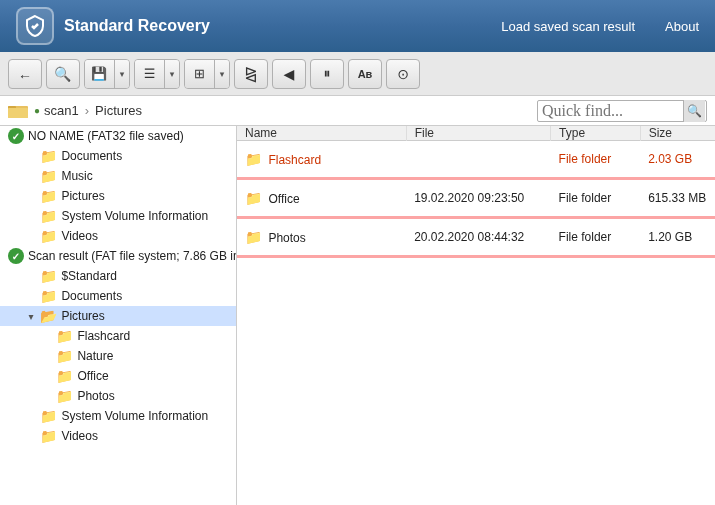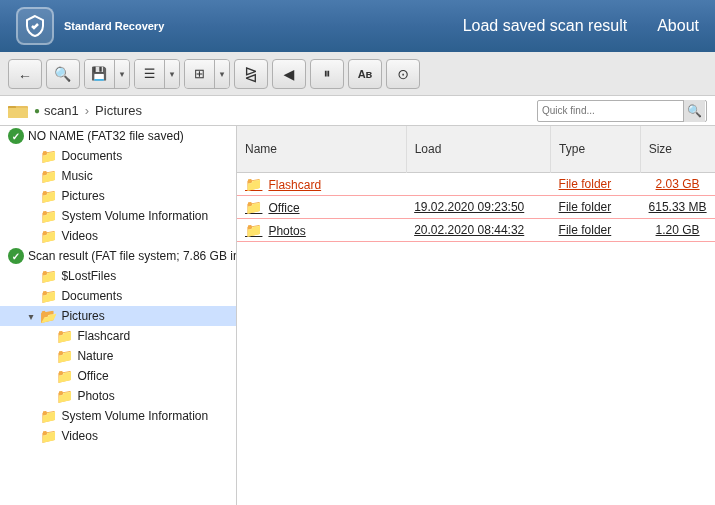--- a/index.html
+++ b/index.html
@@ -17,26 +17,26 @@
     .header-logo {
       width: 38px; height: 38px;
       background: rgba(255,255,255,0.15);
       border: 2px solid rgba(255,255,255,0.4);
       border-radius: 8px;
       display: flex; align-items: center; justify-content: center;
       margin-right: 10px;
     }
     .header-logo svg { width: 24px; height: 24px; }
     .header-title {
-      font-size: 11px; font-weight: bold; color: white;
+      font-size: 16px; font-weight: bold; color: white;
       flex: 1;
     }
     .header-nav { display: flex; gap: 30px; }
     .header-nav a {
-      color: white; font-size: 16px; cursor: pointer; text-decoration: none;
+      color: white; font-size: 13px; cursor: pointer; text-decoration: none;
     }
 
     
     .toolbar {
       background: #e8e8e8;
       border-bottom: 1px solid #ccc;
       height: 44px;
       display: flex;
       align-items: center;
       padding: 0 8px;
@@ -96,24 +96,25 @@
       margin-left: auto;
       display: flex; align-items: center;
       border: 1px solid #b0b0b0;
       border-radius: 2px;
       background: white;
       height: 22px;
       width: 170px;
     }
     .search-input {
       border: none; outline: none;
-      font-size: 10px; color: #999;
+      font-size: 16px; color: #999;
       padding: 0 4px;
       width: 145px;
       background: transparent;
+      font-family: Liberation Serif, serif;
     }
     .search-icon-btn {
       width: 22px; height: 22px;
       background: #e0e0e0;
       border-left: 1px solid #b0b0b0;
       display: flex; align-items: center; justify-content: center;
       cursor: pointer; font-size: 12px; color: #555;
     }
 
     
@@ -168,43 +169,42 @@
       background: white;
       overflow-y: auto;
     }
     .file-table { width: 100%; border-collapse: collapse; }
     .file-table thead tr {
       background: #f0f0f0;
       border-bottom: 1px solid #ccc;
     }
     .file-table th {
       text-align: left;
-      padding: 16px 8px;
+      padding: 0 8px;
       font-size: 12px;
       font-weight: normal;
       color: #333;
       border-right: 1px solid #ddd;
       cursor: pointer;
       user-select: none;
       margin-top: 45px;
     }
     .file-table th:last-child { border-right: none; }
     .file-table td {
-      padding: 3px 8px;
+      padding: 10px 8px;
       font-size: 12px;
       color: #222;
-      border-bottom: 1px solid #fca5a5;
-      text-decoration: underline;
+      border-bottom: 3px solid #fca5a5;
     }
     .col-name { width: 170px; }
     .col-date { width: 145px; }
     .col-type { width: 90px; }
     .col-size { width: 75px; text-align: right; }
     .highlighted-row td { color: #cc3300; }
-    td.right-align { text-align: center; }
+    td.right-align { text-align: left; }
   </style>
 </head>
 <body>
 
 <div class="header">
   <div class="header-logo">
     <svg viewBox="0 0 24 24" fill="none" stroke="white" stroke-width="2">
       <path d="M12 2L4 6v6c0 5 4 9 8 10 4-1 8-5 8-10V6z"></path>
       <path d="M9 12l2 2 4-4" stroke-width="2.5"></path>
     </svg>
@@ -320,21 +320,21 @@
       <span class="tree-label">Videos</span>
     </div>
 
     <div class="tree-item tree-indent-1">
       <span class="status-icon status-green">✓</span>
       <span class="tree-label">Scan result (FAT file system; 7.86 GB in 5…</span>
     </div>
     <div class="tree-item tree-indent-2">
       <span class="expand-btn"></span>
       <span class="folder-icon yellow">📁</span>
-      <span class="tree-label">$LostFiles</span>
+      <span class="tree-label">$Standard</span>
     </div>
     <div class="tree-item tree-indent-2">
       <span class="expand-btn"></span>
       <span class="folder-icon yellow">📁</span>
       <span class="tree-label">Documents</span>
     </div>
 
     <div class="tree-item tree-indent-2 selected">
       <span class="expand-btn">▾</span>
       <span class="folder-icon yellow">📂</span>
@@ -370,21 +370,21 @@
       <span class="folder-icon yellow">📁</span>
       <span class="tree-label">Videos</span>
     </div>
   </div>
 
   <div class="right-panel">
     <table class="file-table">
       <thead>
         <tr>
           <th class="col-name">Name</th>
-          <th class="col-date">Load</th>
+          <th class="col-date">File</th>
           <th class="col-type">Type</th>
           <th class="col-size right-align">Size</th>
         </tr>
       </thead>
       <tbody id="file-table-body">
       <tr class="highlighted-row">
             <td><span style="color:#e8a000;font-size:14px;margin-right:6px;">📁</span><span style="color:#cc3300;">Flashcard</span></td>
             <td></td>
             <td style="color: rgb(204, 51, 0);">File folder</td>
             <td class="right-align" style="color: rgb(204, 51, 0);">2.03 GB</td>

